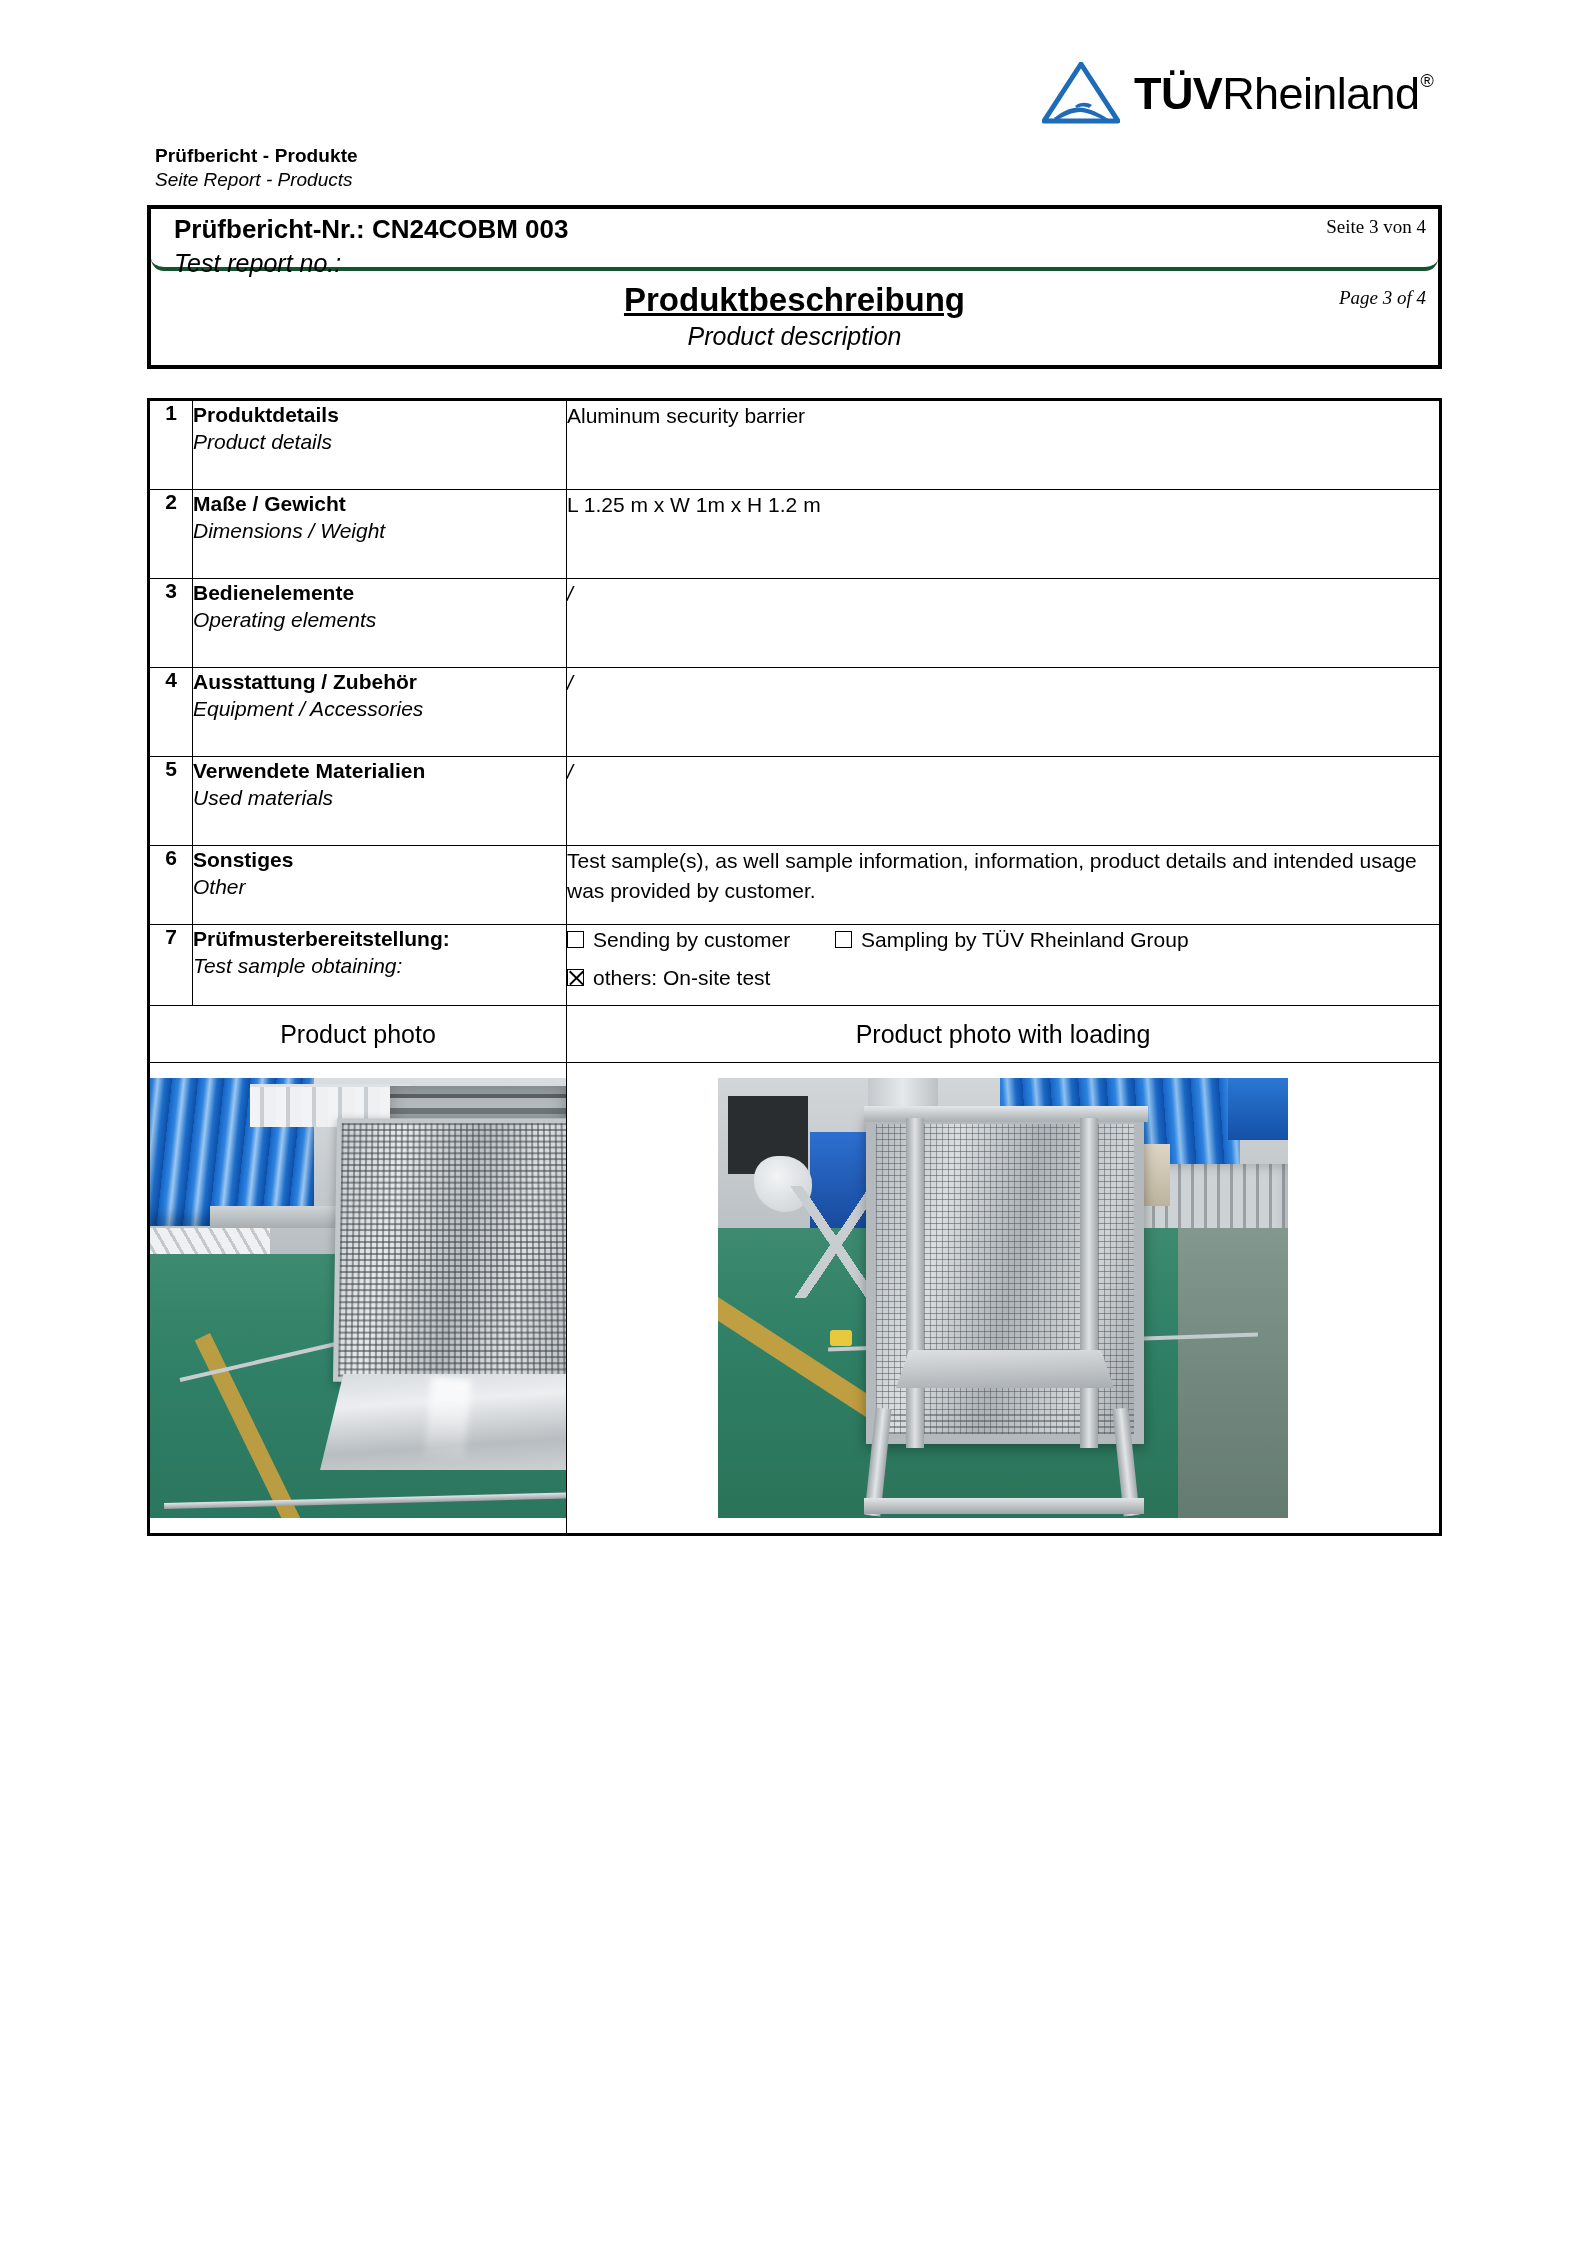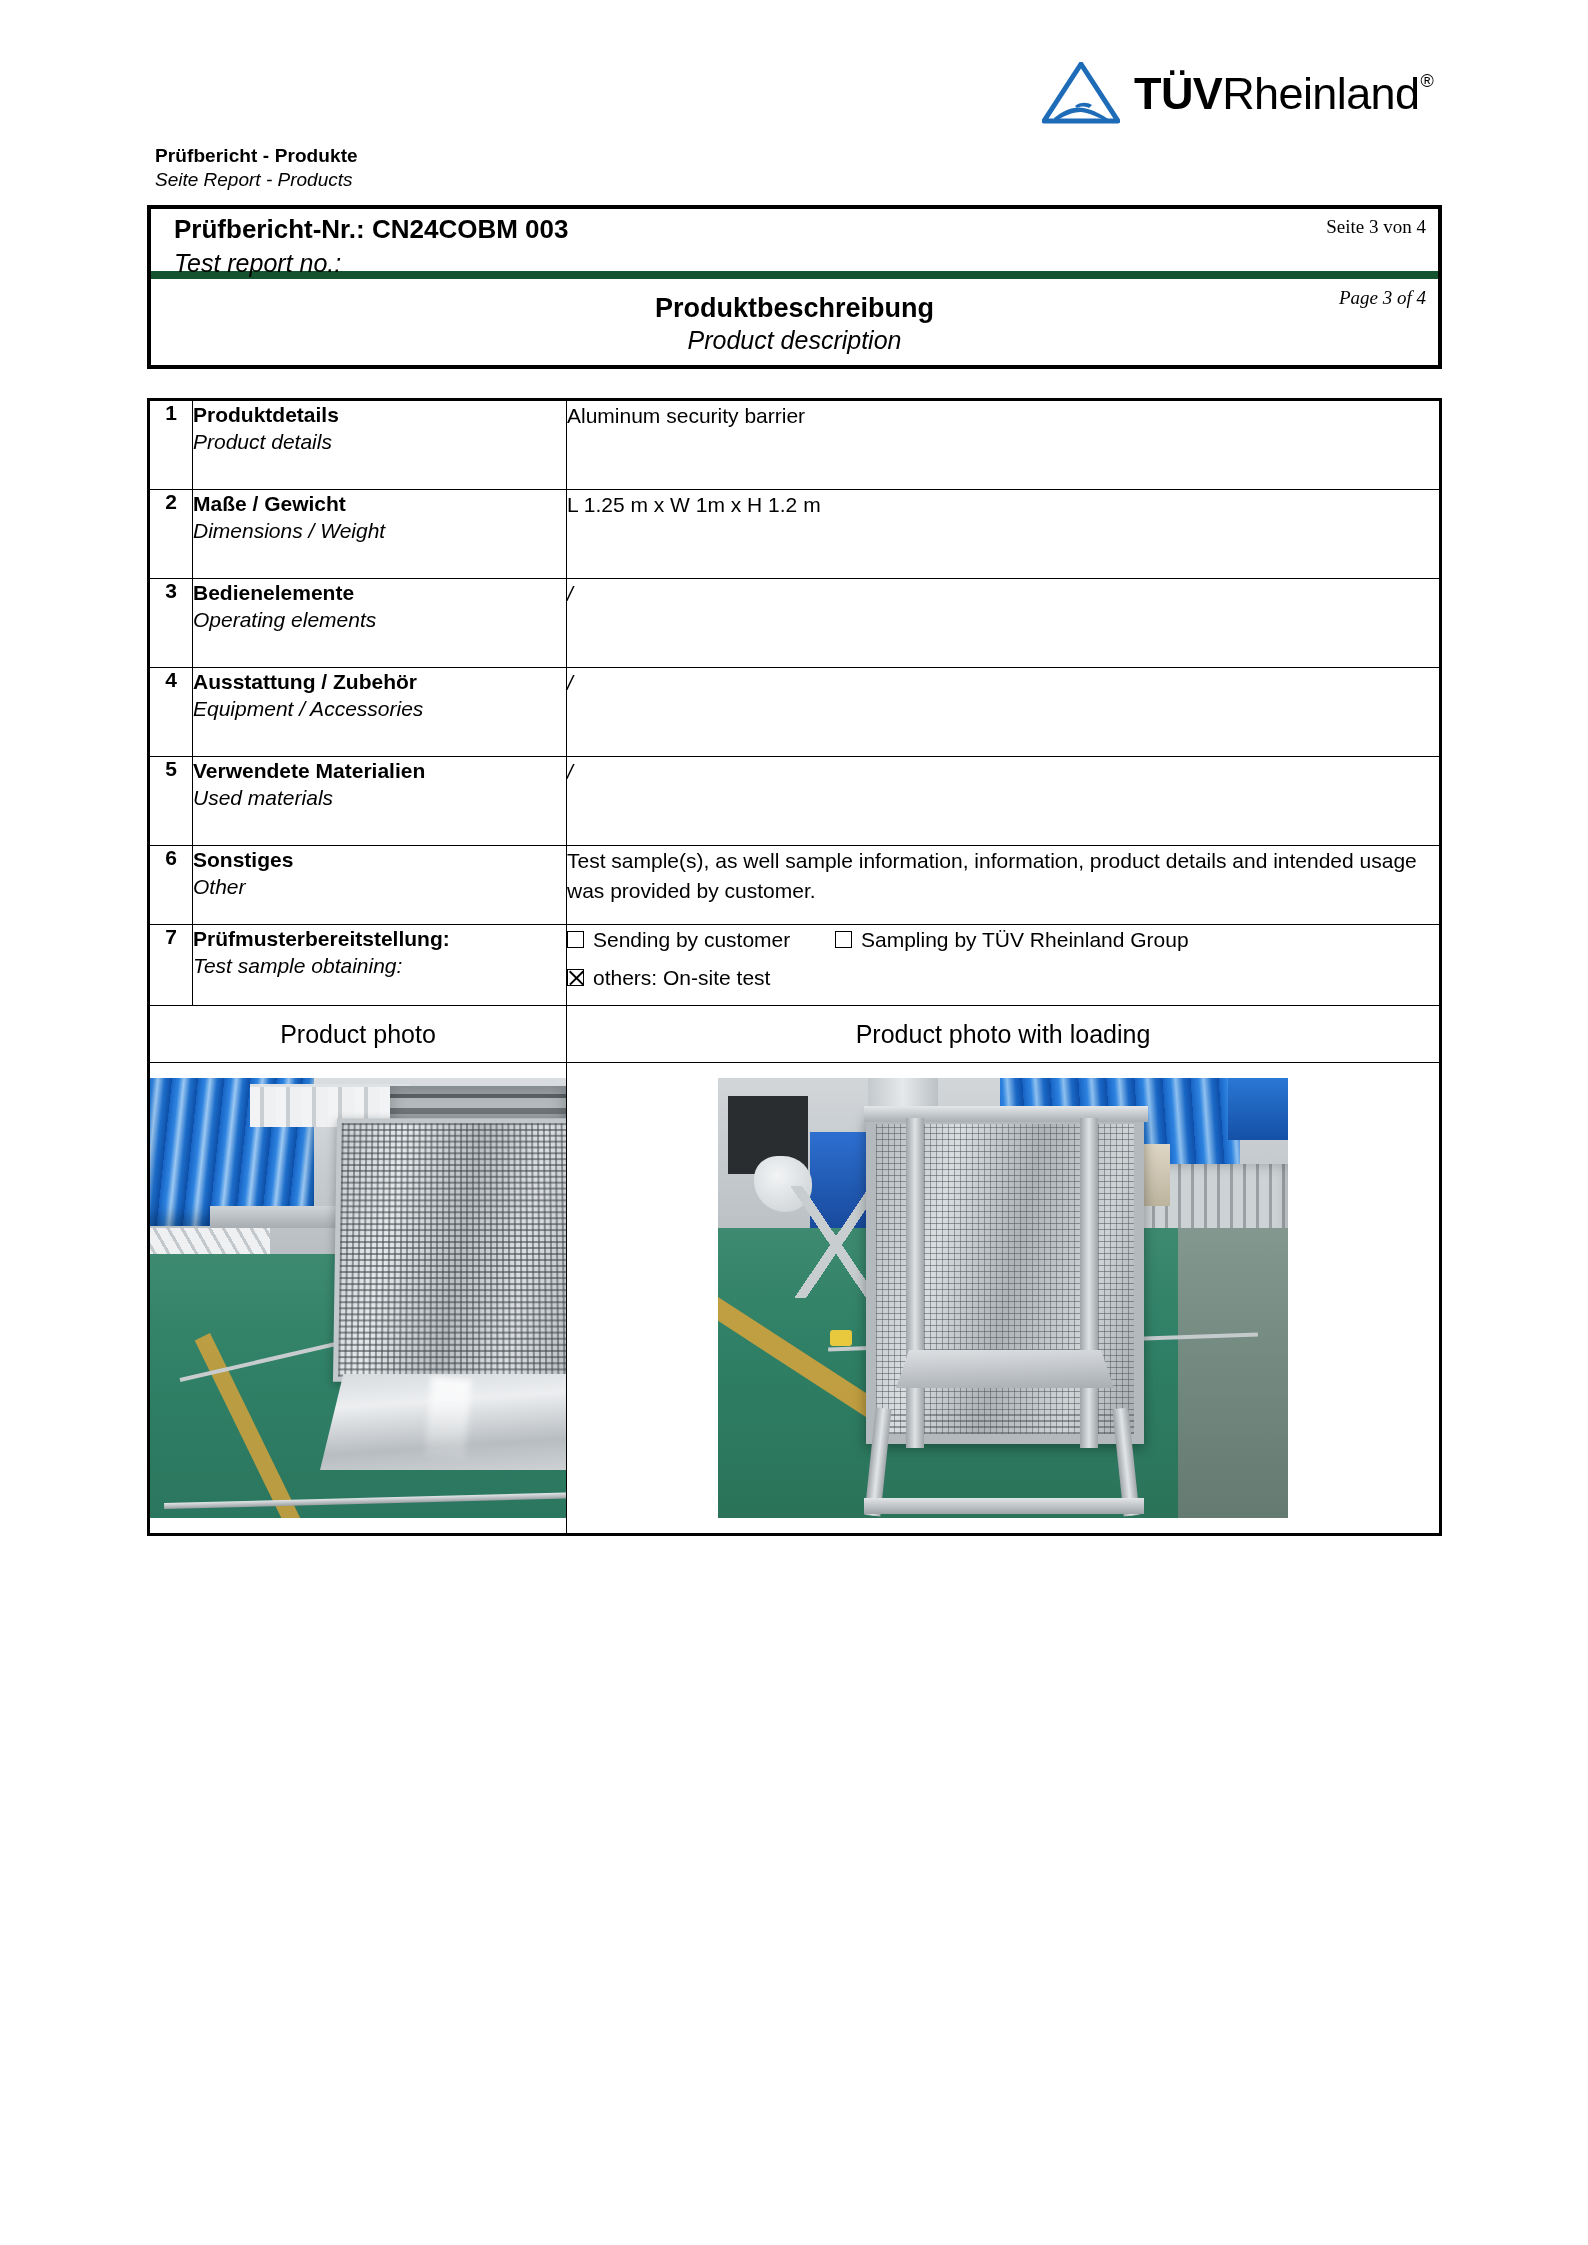--- a/index.html
+++ b/index.html
@@ -72,23 +72,24 @@
     border: 4px solid #000;
     box-sizing: border-box;
     height: 164px;
   }
   .topbox-inner {
     position: relative;
     height: 100%;
   }
   .topbox-row1 {
     position: relative;
-    height: 70px;
-    border-bottom: 8px solid #14532d;
+    height: 62px;
+    border-bottom: 4px solid #14532d;
     box-sizing: border-box;
+    border-radius: 13px;
   }
   .reportno {
     position: absolute;
     left: 23px;
     top: 4px;
     line-height: 1.3;
   }
   .reportno .de {
     font-size: 26px;
     font-weight: bold;
@@ -116,22 +117,23 @@
     display: flex;
     align-items: center;
     justify-content: center;
   }
   .sectiontitle {
     text-align: center;
     line-height: 1.26;
     margin-top: 4px;
   }
   .sectiontitle .de {
-    font-size: 27px;
+    font-size: 33px;
     font-weight: bold;
+    text-decoration: underline;
   }
   .sectiontitle .en {
     font-size: 25px;
     font-style: italic;
   }
 
   
   .maintable {
     position: absolute;
     left: 147px;

